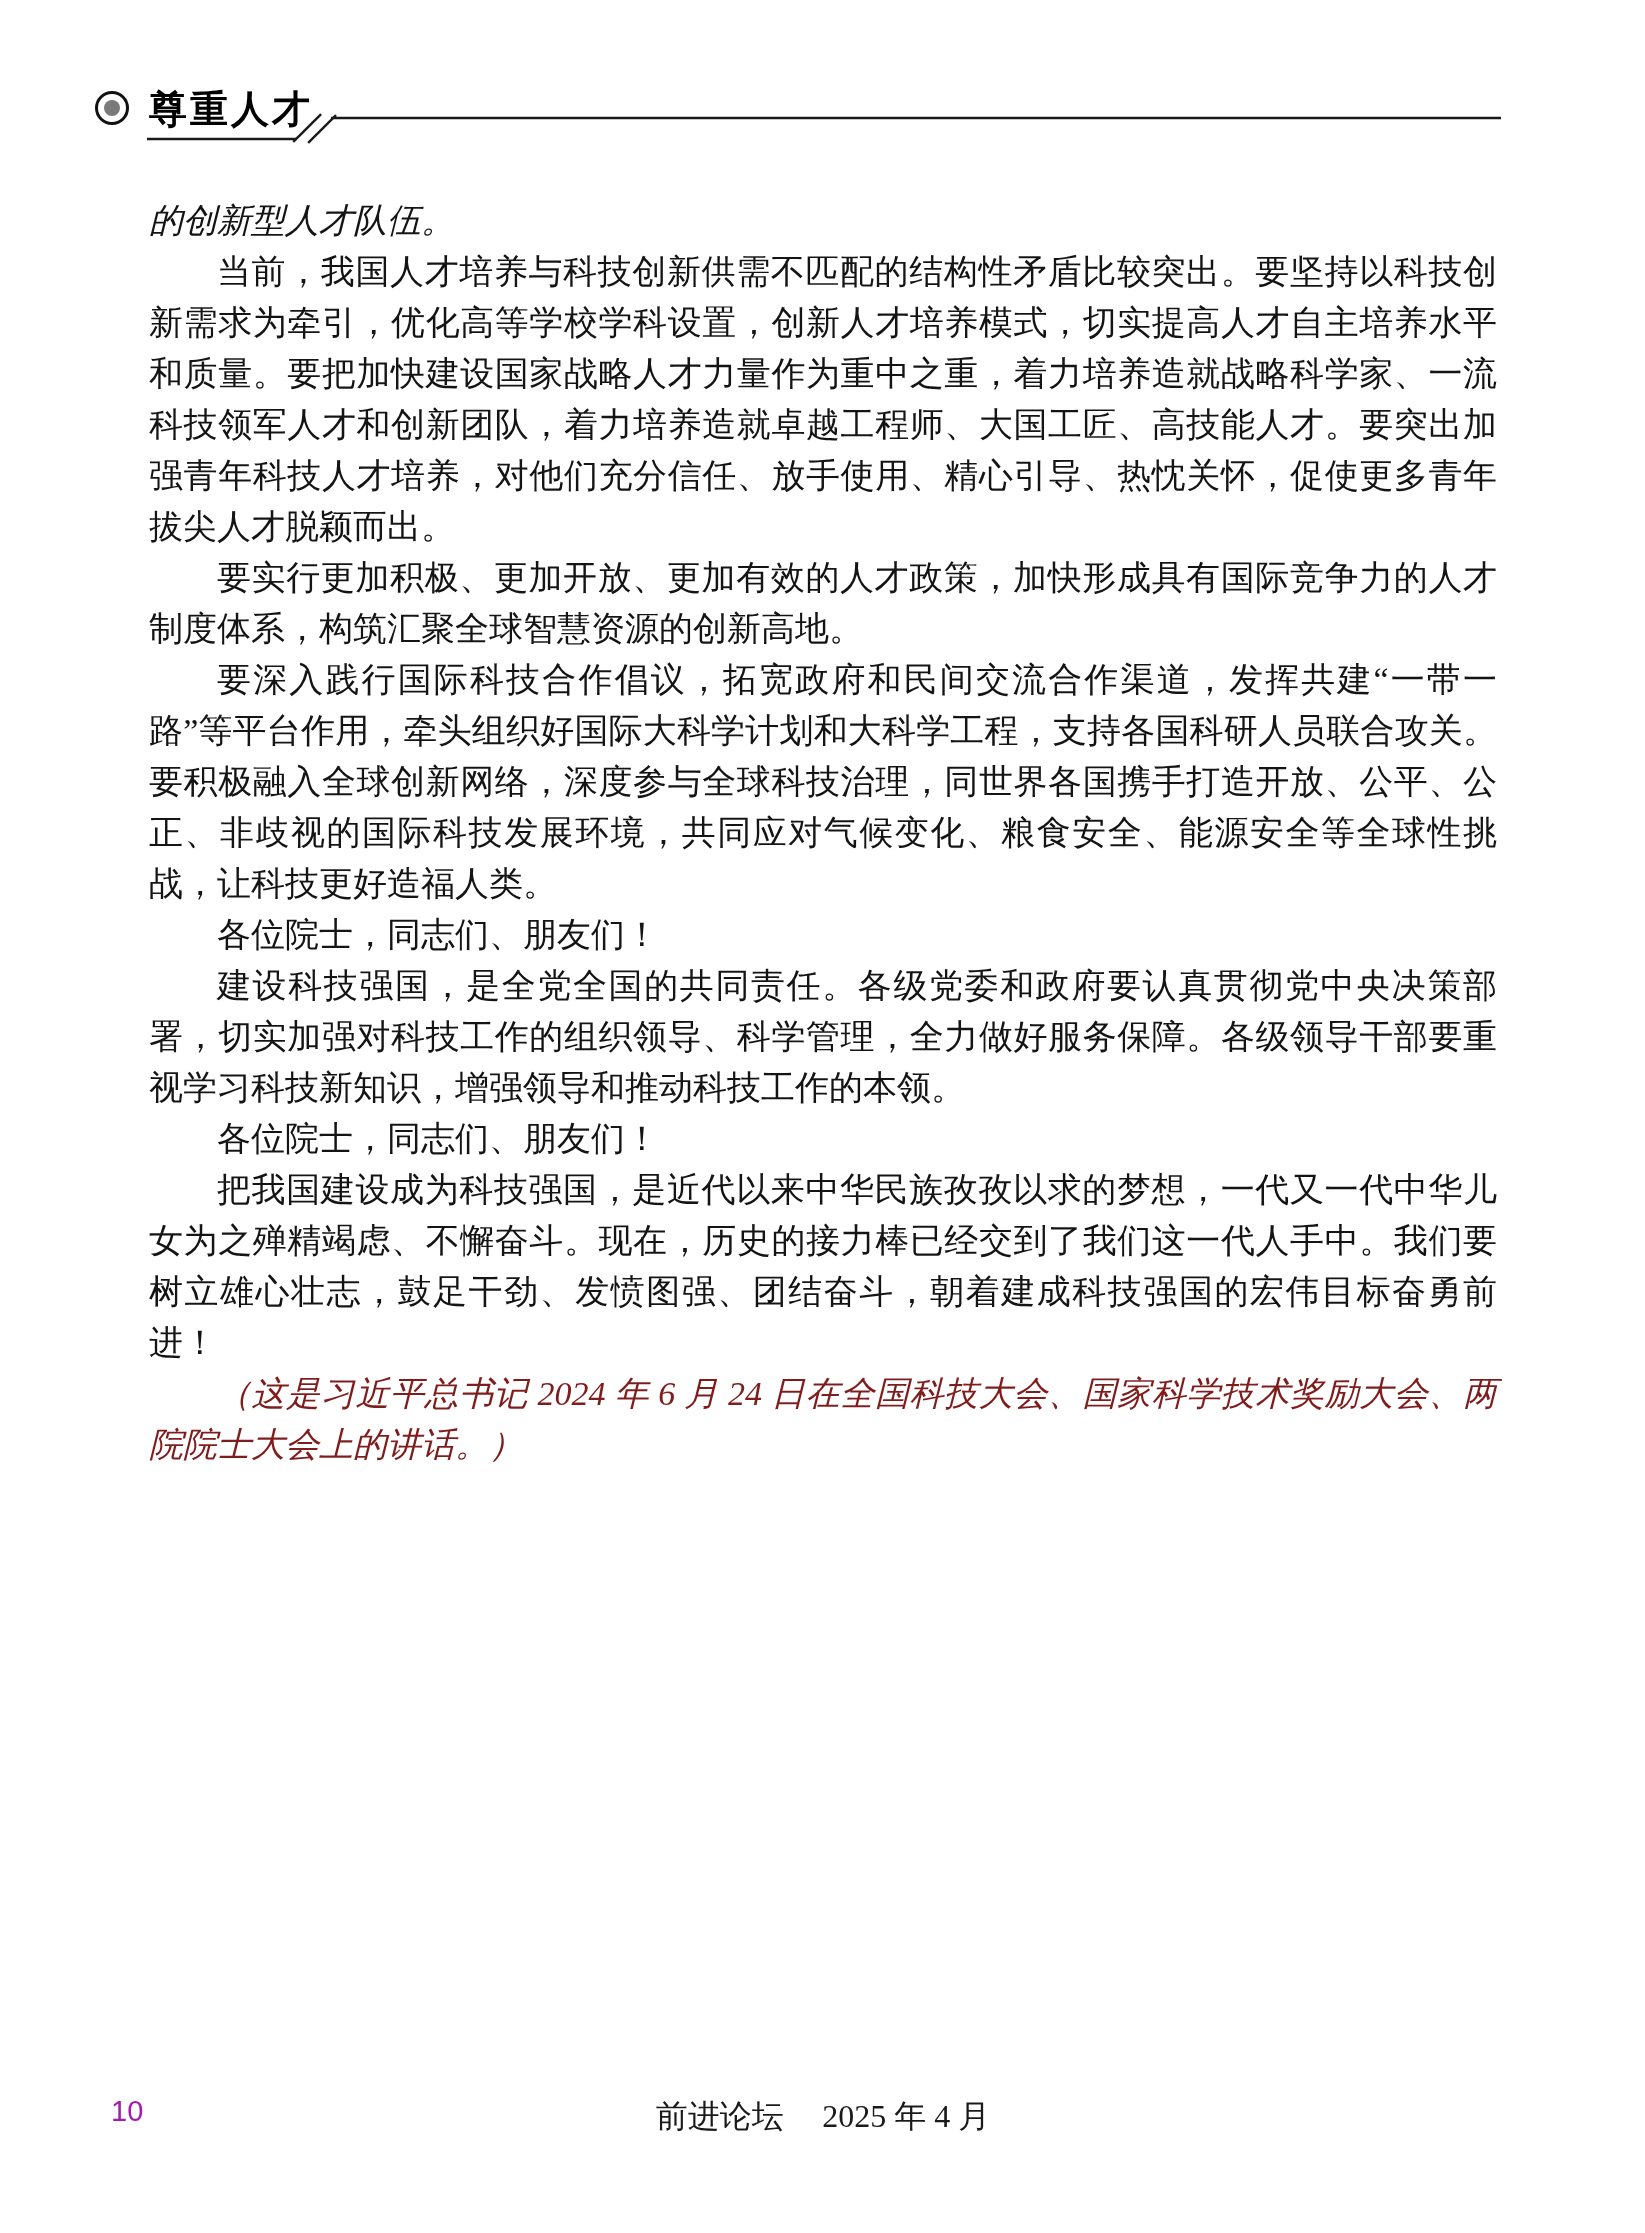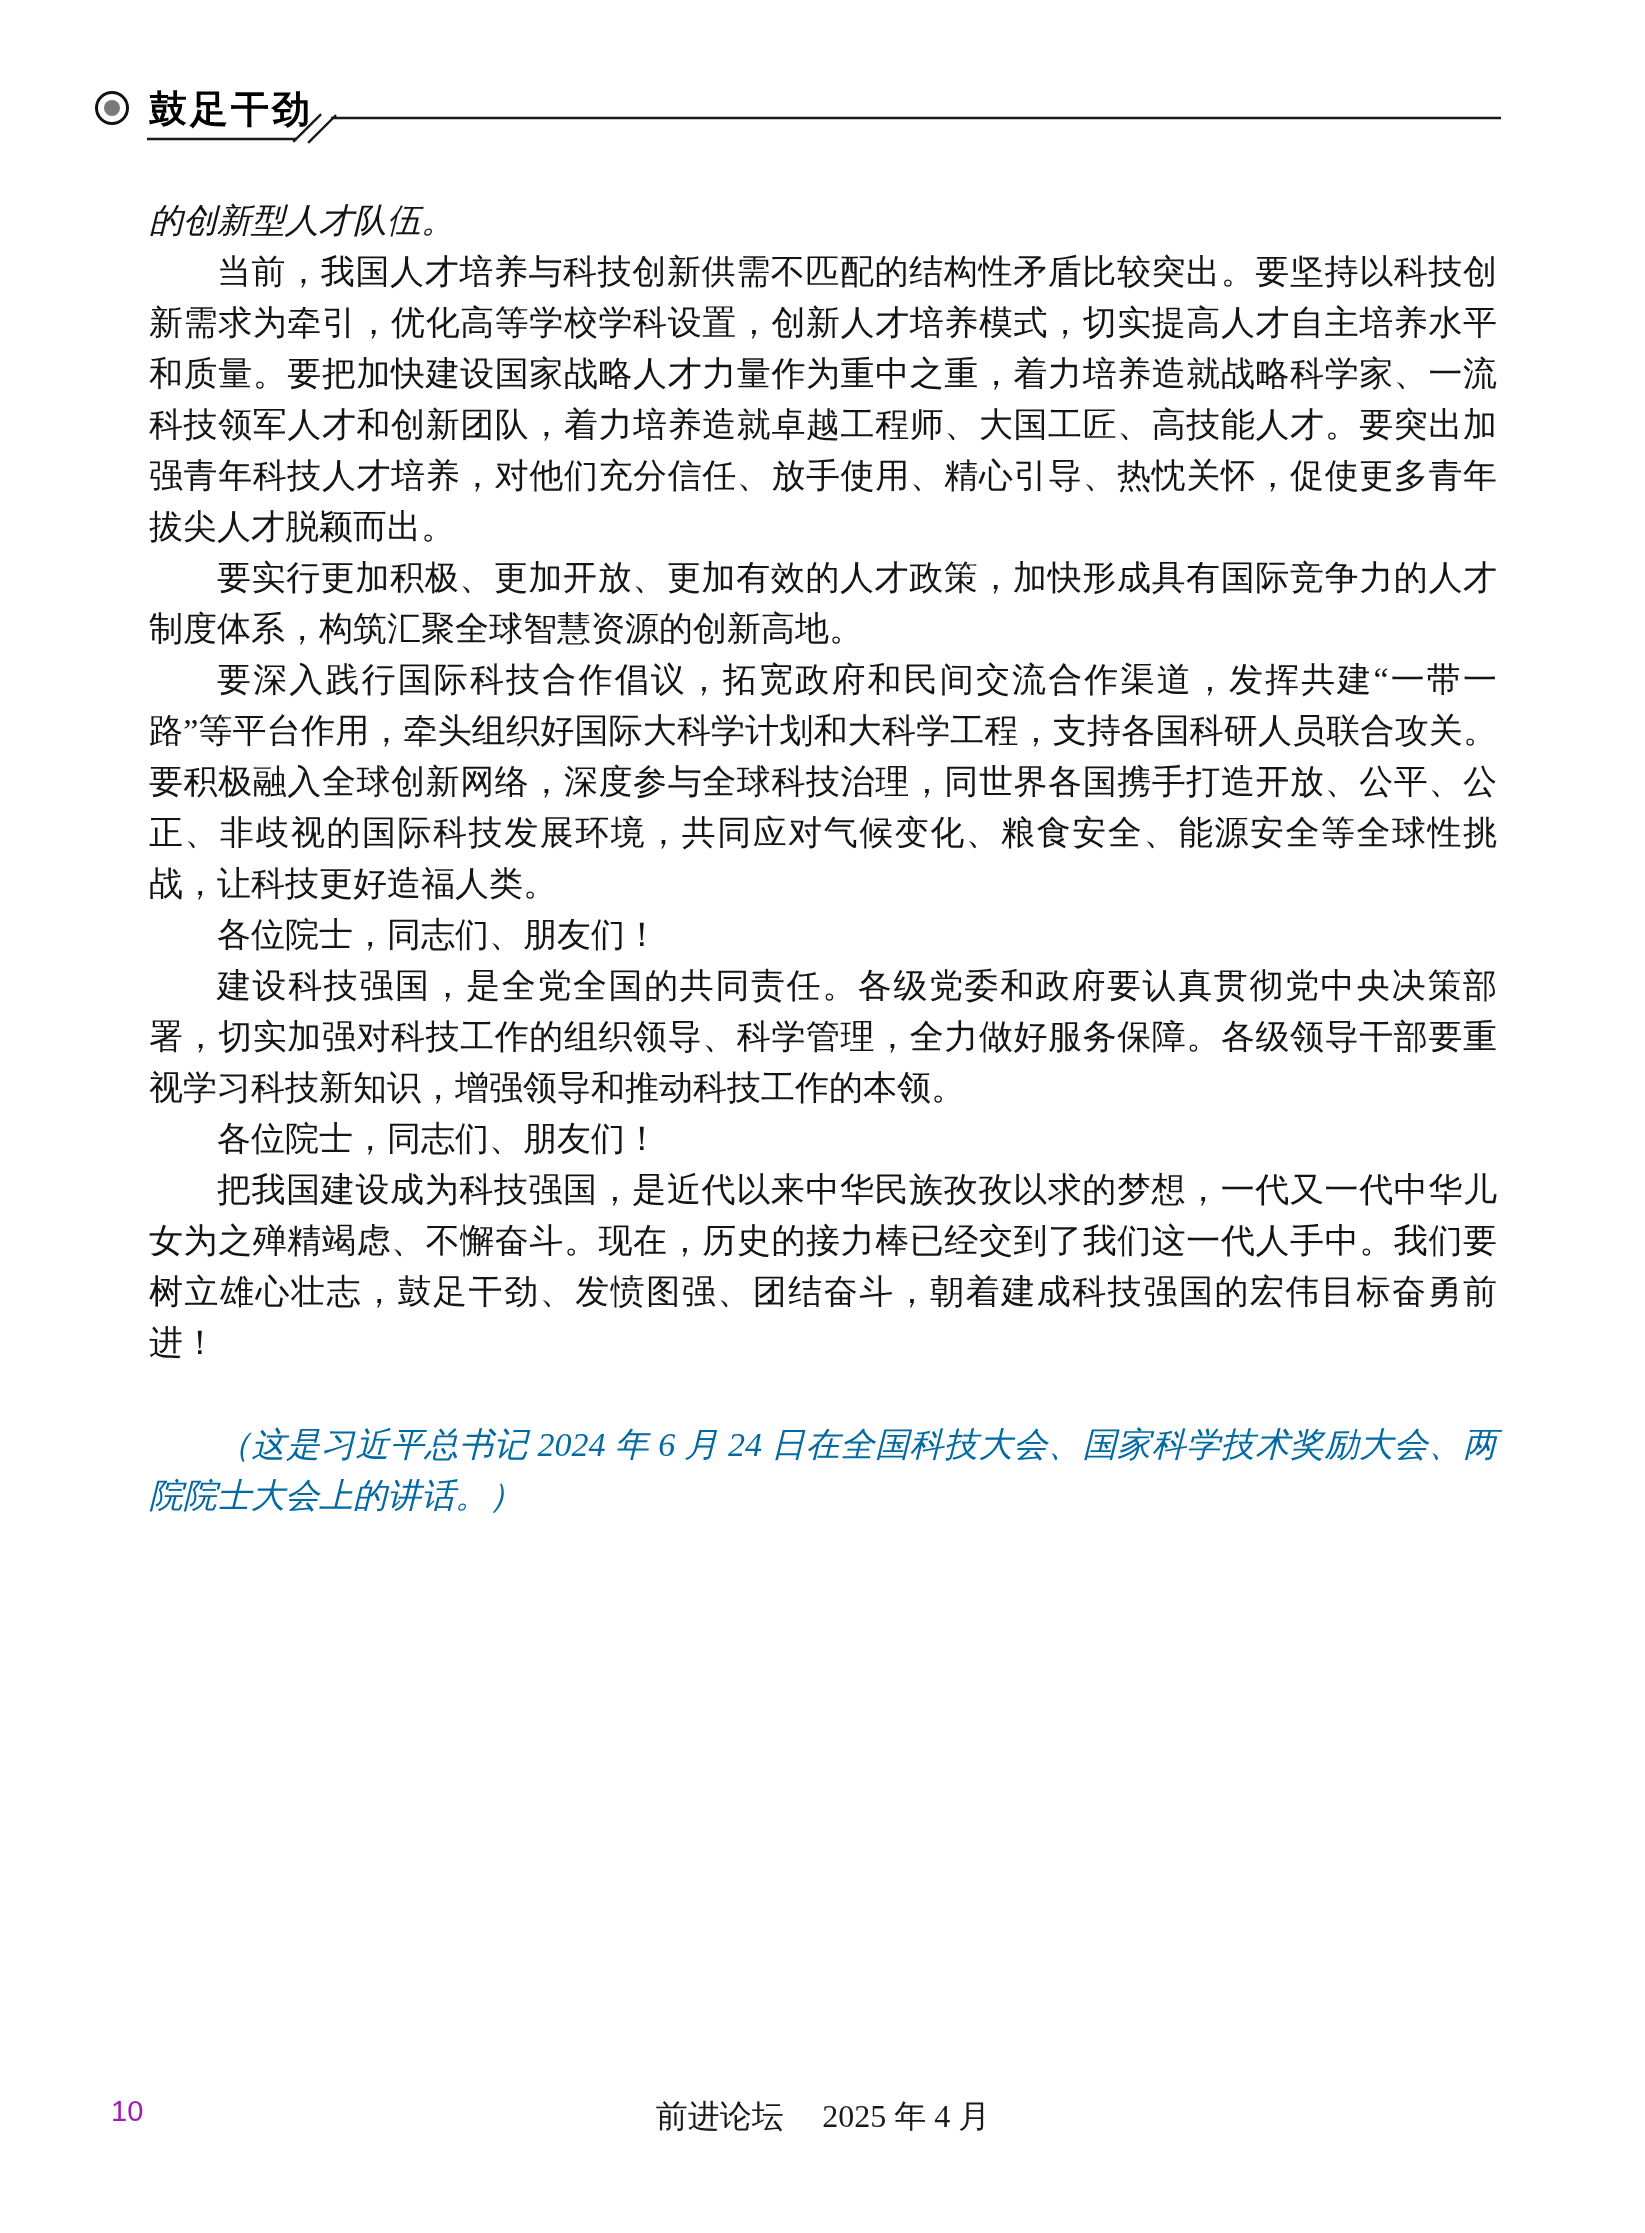--- a/index.html
+++ b/index.html
@@ -49,23 +49,22 @@
     text-indent: 2em;
     color: #141414;
   }
   .article p.no-indent { text-indent: 0; font-style: italic; }
   .article p b.lead {
     font-weight: bold;
     font-family: "Liberation Sans", "DejaVu Sans", sans-serif;
     letter-spacing: 0.5px;
   }
   .article p.note {
-    margin-top: 51px;
     font-style: italic;
-    color: #0369a1;
+    color: #7f1d1d;
   }
 
   
   .footer { position: absolute; left: 0; bottom: 0; width: 100%; height: 139px; }
   .footer .page-number {
     position: absolute; left: 111px; top: 0;
     font-size: 29px; font-family: "Liberation Sans", "DejaVu Sans", sans-serif;
     color: #a21caf;
   }
   .footer .journal-line {
@@ -76,21 +75,21 @@
 </style>
 </head>
 <body>
 
 <div class="page">
 
   <div class="header">
     <div class="header-icon">
       <div class="dot"></div>
     </div>
-    <div class="header-title">鼓足干劲</div>
+    <div class="header-title">尊重人才</div>
     <svg class="header-rule" width="1361" height="34" viewBox="0 0 1368 34">
       <line x1="3" y1="28" x2="153" y2="28"></line>
       <line x1="150" y1="31" x2="178" y2="3"></line>
       <line x1="165" y1="32" x2="193" y2="4"></line>
       <line x1="188" y1="7" x2="1364" y2="7"></line>
     </svg>
   </div>
 
   <div class="article" id="article">
 

